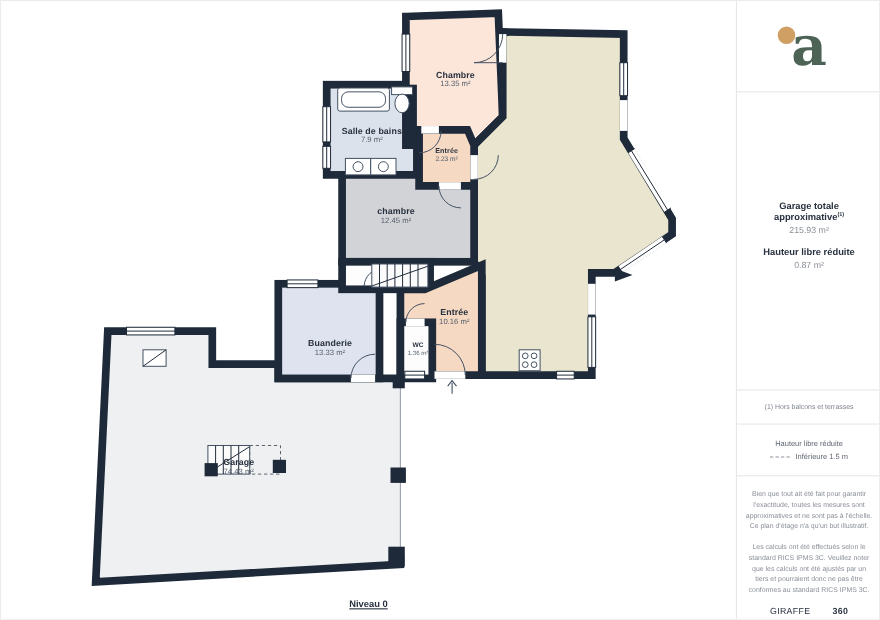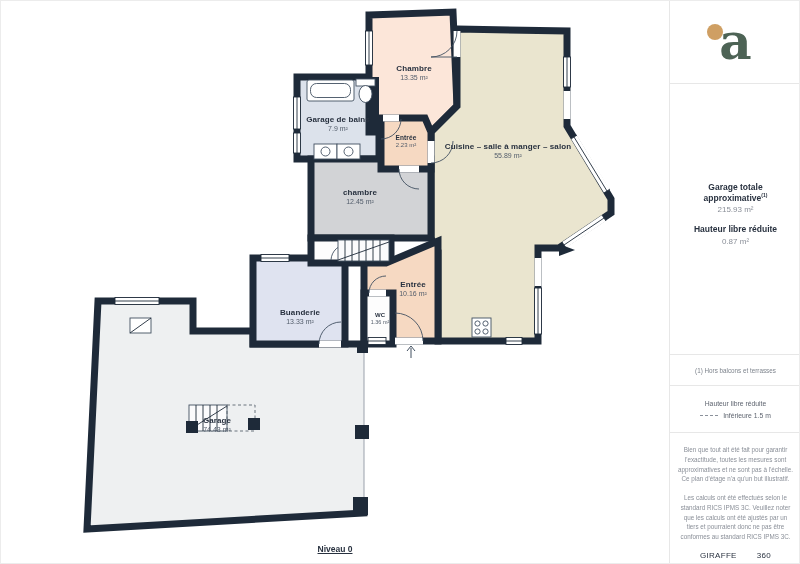--- a/index.html
+++ b/index.html
@@ -47,21 +47,21 @@
               font-size:6.3px;color:#7d838c;}
   .s-legend{height:46px;min-height:46px;border-bottom:1px solid #e7e7e7;
             display:flex;flex-direction:column;align-items:center;justify-content:center;gap:5px;}
   .l-title{font-size:6.8px;color:#5f6570;}
   .l-row{display:flex;align-items:center;gap:5px;font-size:6.8px;color:#5f6570;}
   .l-dash{display:inline-block;width:18px;border-top:1px dashed #8b919b;height:0;}
   .s-disclaimer{flex:1;display:flex;flex-direction:column;align-items:center;
                 padding:12px 8px 12px 8px;text-align:center;}
   .d-par{font-size:6.3px;color:#8a8f98;line-height:1.55;margin-bottom:9px;}
   .brand{margin-top:auto;font-size:8px;color:#28313f;letter-spacing:.3px;}
-  .brand b{font-weight:normal;padding-left:20px;}
+  .brand b{font-weight:bold;padding-left:20px;}
 </style>
 </head>
 <body>
 
 <div class="page">
 
   <div class="plan">
     <svg width="668" height="564" viewBox="0 0 668 564">
 
       <g>
@@ -227,34 +227,30 @@
           </g>
         <path class="wallfill" d="M558,243 L574,249 L558,255 Z"></path>
       </g>
     </svg>
 
     <div class="room-label" style="left:413px;top:71px">
         <div class="rname">Chambre</div>
         <div class="rarea">13.35 m²</div>
       </div>
     <div class="room-label" style="left:337px;top:122px">
-        <div class="rname">Garage de bains</div>
+        <div class="rname">Salle de bains</div>
         <div class="rarea">7.9 m²</div>
       </div>
     <div class="room-label sm" style="left:405px;top:140px">
         <div class="rname">Entrée</div>
         <div class="rarea">2.23 m²</div>
       </div>
     <div class="room-label" style="left:359px;top:195px">
         <div class="rname">chambre</div>
         <div class="rarea">12.45 m²</div>
-      </div>
-    <div class="room-label" style="left:507px;top:149px">
-        <div class="rname">Cuisine – salle à manger – salon</div>
-        <div class="rarea">55.89 m²</div>
       </div>
     <div class="room-label" style="left:299px;top:315px">
         <div class="rname">Buanderie</div>
         <div class="rarea">13.33 m²</div>
       </div>
     <div class="room-label" style="left:412px;top:287px">
         <div class="rname">Entrée</div>
         <div class="rarea">10.16 m²</div>
       </div>
     <div class="room-label xs" style="left:379px;top:317px">

